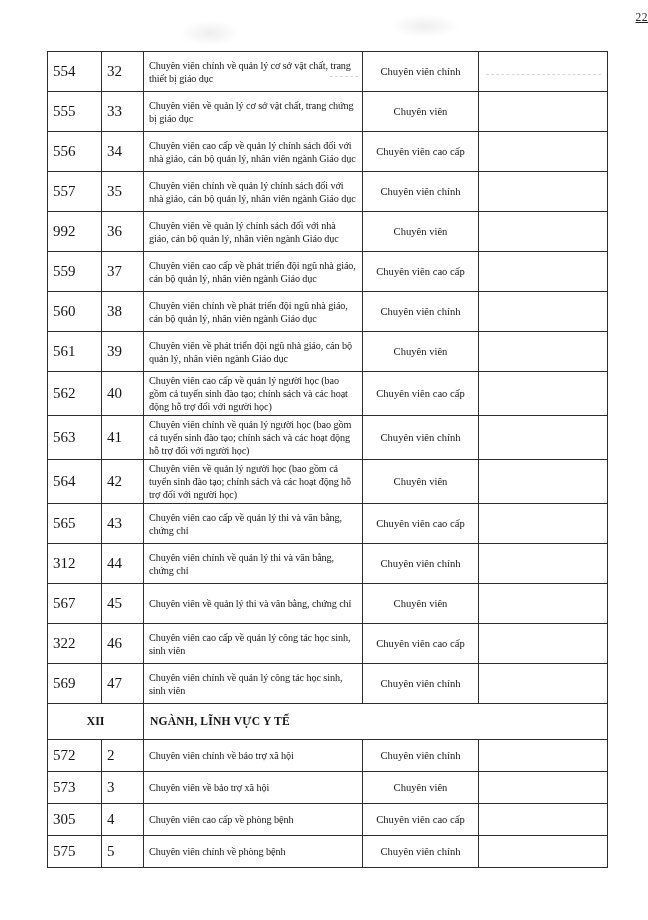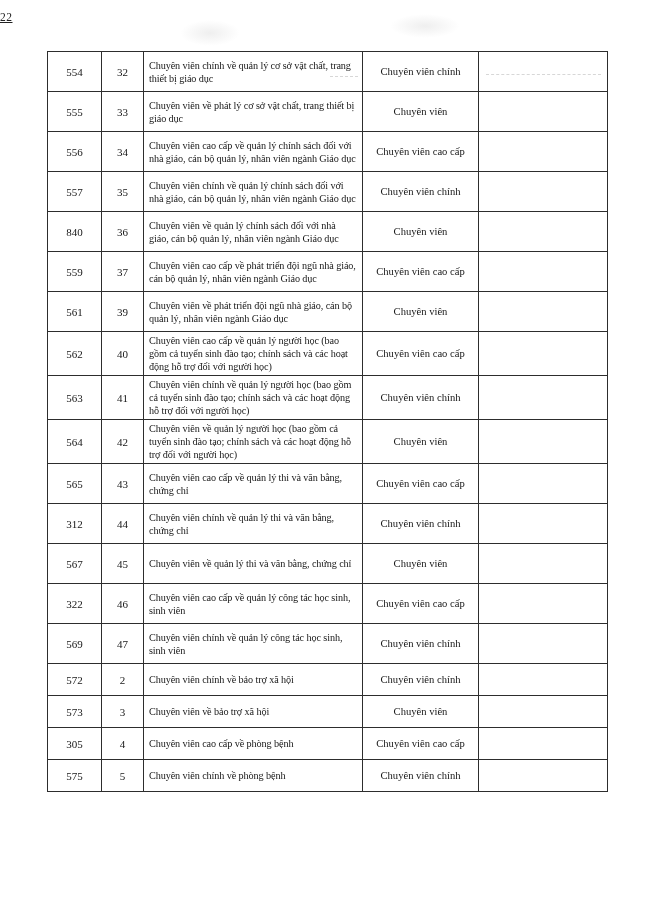--- a/index.html
+++ b/index.html
@@ -13,21 +13,21 @@
     position: relative;
     overflow: hidden;
     font-family: "Liberation Serif", "DejaVu Serif", serif;
     color: #1a1a1a;
   }
   .page-number {
     position: absolute;
     top: 11px;
     left: 0;
     width: 648px;
-    text-align: left;
+    text-align: right;
     font-size: 11.5px;
     letter-spacing: 0.5px;
     color: #222;
     text-decoration: underline;
   }
   table.doc-table {
     position: absolute;
     left: 47px;
     top: 51px;
     width: 560px;
@@ -35,22 +35,21 @@
     table-layout: fixed;
   }
   table.doc-table td {
     border: 1.5px solid #2d2d2d;
     vertical-align: middle;
     padding: 2px 5px;
     color: #161616;
     background: #fff;
   }
   td.c-num {
-    text-align: center;
-    font-size: 11px;
+    font-size: 15px;
     padding: 2px 2px;
   }
   td.c-desc {
     text-align: left;
     font-size: 10.2px;
     line-height: 13px;
     letter-spacing: -0.1px;
     padding: 3px 5px 3px 6px;
   }
   td.c-rank {
@@ -106,53 +105,60 @@
       <tr class="sec1">
         <td class="c-num">554</td>
         <td class="c-num">32</td>
         <td class="c-desc">Chuyên viên chính về quản lý cơ sở vật chất, trang thiết bị giáo dục</td>
         <td class="c-rank">Chuyên viên chính</td>
         <td class="c-empty"></td>
       </tr>
       <tr class="sec1">
         <td class="c-num">555</td>
         <td class="c-num">33</td>
-        <td class="c-desc">Chuyên viên về phát lý cơ sở vật chất, trang thiết bị giáo dục</td>
+        <td class="c-desc">Chuyên viên về quản lý cơ sở vật chất, trang chứng bị giáo dục</td>
         <td class="c-rank">Chuyên viên</td>
         <td class="c-empty"></td>
       </tr>
       <tr class="sec1">
         <td class="c-num">556</td>
         <td class="c-num">34</td>
         <td class="c-desc">Chuyên viên cao cấp về quản lý chính sách đối với nhà giáo, cán bộ quản lý, nhân viên ngành Giáo dục</td>
         <td class="c-rank">Chuyên viên cao cấp</td>
         <td class="c-empty"></td>
       </tr>
       <tr class="sec1">
         <td class="c-num">557</td>
         <td class="c-num">35</td>
         <td class="c-desc">Chuyên viên chính về quản lý chính sách đối với nhà giáo, cán bộ quản lý, nhân viên ngành Giáo dục</td>
         <td class="c-rank">Chuyên viên chính</td>
         <td class="c-empty"></td>
       </tr>
       <tr class="sec1">
-        <td class="c-num">840</td>
+        <td class="c-num">992</td>
         <td class="c-num">36</td>
         <td class="c-desc">Chuyên viên về quản lý chính sách đối với nhà giáo, cán bộ quản lý, nhân viên ngành Giáo dục</td>
         <td class="c-rank">Chuyên viên</td>
         <td class="c-empty"></td>
       </tr>
       <tr class="sec1">
         <td class="c-num">559</td>
         <td class="c-num">37</td>
         <td class="c-desc">Chuyên viên cao cấp về phát triển đội ngũ nhà giáo, cán bộ quản lý, nhân viên ngành Giáo dục</td>
         <td class="c-rank">Chuyên viên cao cấp</td>
         <td class="c-empty"></td>
       </tr>
       <tr class="sec1">
+        <td class="c-num">560</td>
+        <td class="c-num">38</td>
+        <td class="c-desc">Chuyên viên chính về phát triển đội ngũ nhà giáo, cán bộ quản lý, nhân viên ngành Giáo dục</td>
+        <td class="c-rank">Chuyên viên chính</td>
+        <td class="c-empty"></td>
+      </tr>
+      <tr class="sec1">
         <td class="c-num">561</td>
         <td class="c-num">39</td>
         <td class="c-desc">Chuyên viên về phát triển đội ngũ nhà giáo, cán bộ quản lý, nhân viên ngành Giáo dục</td>
         <td class="c-rank">Chuyên viên</td>
         <td class="c-empty"></td>
       </tr>
       <tr class="sec1">
         <td class="c-num">562</td>
         <td class="c-num">40</td>
         <td class="c-desc">Chuyên viên cao cấp về quản lý người học (bao gồm cả tuyển sinh đào tạo; chính sách và các hoạt động hỗ trợ đối với người học)</td>
@@ -200,20 +206,24 @@
         <td class="c-desc">Chuyên viên cao cấp về quản lý công tác học sinh, sinh viên</td>
         <td class="c-rank">Chuyên viên cao cấp</td>
         <td class="c-empty"></td>
       </tr>
       <tr class="sec1">
         <td class="c-num">569</td>
         <td class="c-num">47</td>
         <td class="c-desc">Chuyên viên chính về quản lý công tác học sinh, sinh viên</td>
         <td class="c-rank">Chuyên viên chính</td>
         <td class="c-empty"></td>
+      </tr>
+      <tr class="section-header">
+        <td colspan="2" class="sec-roman">XII</td>
+        <td colspan="3" class="sec-title">NGÀNH, LĨNH VỰC Y TẾ</td>
       </tr>
       <tr class="sec2">
         <td class="c-num">572</td>
         <td class="c-num">2</td>
         <td class="c-desc">Chuyên viên chính về bảo trợ xã hội</td>
         <td class="c-rank">Chuyên viên chính</td>
         <td class="c-empty"></td>
       </tr>
       <tr class="sec2">
         <td class="c-num">573</td>

